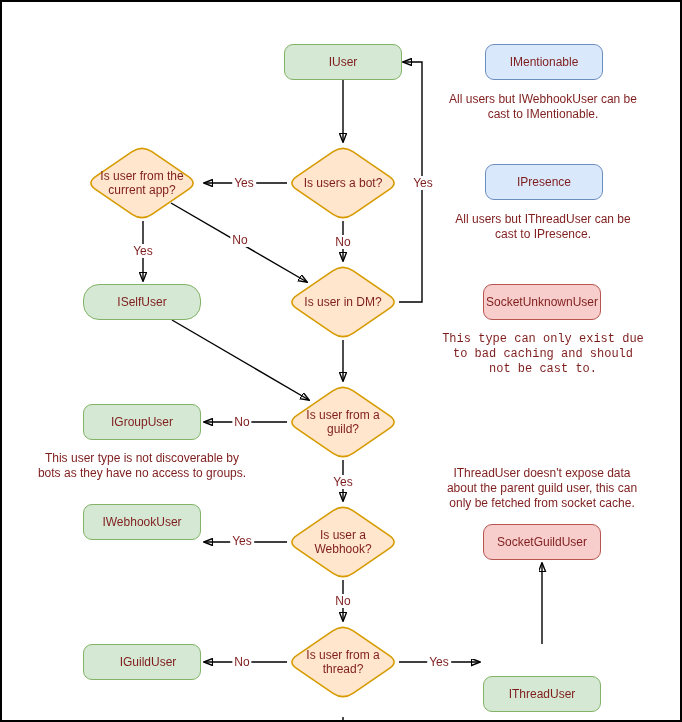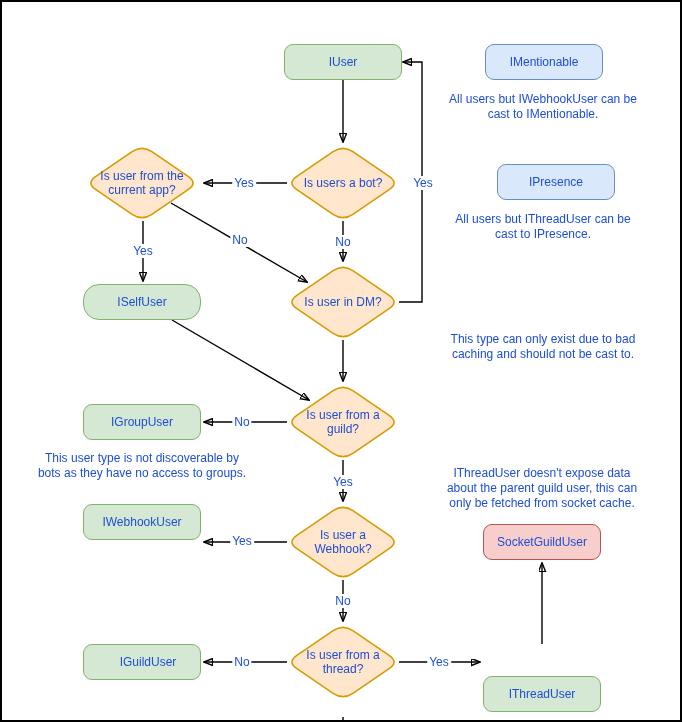--- a/index.html
+++ b/index.html
@@ -1,19 +1,19 @@
 <!DOCTYPE html>
 <html><head>
 <meta charset="utf-8">
 <style>
   html,body { margin:0; padding:0; background:#fff; }
   .canvas {
     position:relative; width:682px; height:722px; box-sizing:border-box;
     background:#ffffff; border:2px solid #000;
-    font-family:"Liberation Sans", sans-serif; font-size:12px; color:#1d4ed8;
+    font-family:"Liberation Sans", sans-serif; font-size:12px; color:#7f1d1d;
     overflow:hidden;
   }
   .box {
     position:absolute; width:118px; height:36px; box-sizing:border-box;
     border-radius:9px; border:1.5px solid #000;
     display:flex; align-items:center; justify-content:center;
     text-align:center; z-index:3;
   }
   .box.green { background:#d5e8d4; border-color:#82b366; }
   .box.blue  { background:#dae8fc; border-color:#6c8ebf; }
@@ -60,21 +60,22 @@
     <path d="M285 540 L202 540" marker-end="url(#arrow)"></path>
     <path d="M341 578 L341 619" marker-end="url(#arrow)"></path>
     <path d="M285 660 L202 660" marker-end="url(#arrow)"></path>
     <path d="M397 660 L478 660" marker-end="url(#arrow)"></path>
     <path d="M540 642 L540 561" marker-end="url(#arrow)"></path>
     <path d="M341 715 L341 719"></path>
   </svg>
 
   <div class="box green" style="left:282px;top:42px;">IUser</div>
   <div class="box blue" style="left:483px;top:42px;">IMentionable</div>
-  <div class="box blue" style="left:495px;top:162px;">IPresence</div>
+  <div class="box blue" style="left:483px;top:162px;">IPresence</div>
+  <div class="box red" style="left:481px;top:282px;">SocketUnknownUser</div>
   <div class="box green" style="left:81px;top:282px;border-radius:16px;">ISelfUser</div>
   <div class="box green" style="left:81px;top:402px;">IGroupUser</div>
   <div class="box green" style="left:81px;top:502px;">IWebhookUser</div>
   <div class="box green" style="left:81px;top:642px;padding-left:12px;">IGuildUser</div>
   <div class="box red" style="left:481px;top:522px;">SocketGuildUser</div>
   <div class="box green" style="left:481px;top:674px;">IThreadUser</div>
 
   <div class="diamond" style="left:285px;top:143px;">
     <svg width="112" height="76" viewBox="0 0 112 76">
         <path d="M46.1 6.7 Q56 0 65.9 6.7 L102.1 31.3 Q112 38 102.1 44.7 L65.9 69.3 Q56 76 46.1 69.3 L9.9 44.7 Q0 38 9.9 31.3 Z" fill="#ffe6cc" stroke="#d79b00" stroke-width="1.6"></path>
@@ -131,17 +132,17 @@
   <div class="edge-label" style="left:421px;top:181px;">Yes</div>
   <div class="edge-label" style="left:240px;top:420px;">No</div>
   <div class="edge-label" style="left:341px;top:480px;">Yes</div>
   <div class="edge-label" style="left:240px;top:539px;">Yes</div>
   <div class="edge-label" style="left:341px;top:599px;">No</div>
   <div class="edge-label" style="left:240px;top:660px;">No</div>
   <div class="edge-label" style="left:437px;top:660px;">Yes</div>
 
   <div class="note" style="left:443px;top:90px;width:196px;">All users but IWebhookUser can be cast to IMentionable.</div>
   <div class="note" style="left:443px;top:210px;width:196px;">All users but IThreadUser can be cast to IPresence.</div>
-  <div class="note" style="left:438px;top:330px;width:206px;">This type can only exist due to bad caching and should not be cast to.</div>
+  <div class="note" style="left:438px;top:330px;width:206px;font-family:Liberation Mono, monospace;">This type can only exist due to bad caching and should not be cast to.</div>
   <div class="note" style="left:30px;top:449px;width:220px;">This user type is not discoverable by bots as they have no access to groups.</div>
   <div class="note" style="left:438px;top:464px;width:204px;">IThreadUser doesn't expose data about the parent guild user, this can only be fetched from socket cache.</div>
 
 </div>
 
 </body></html>

